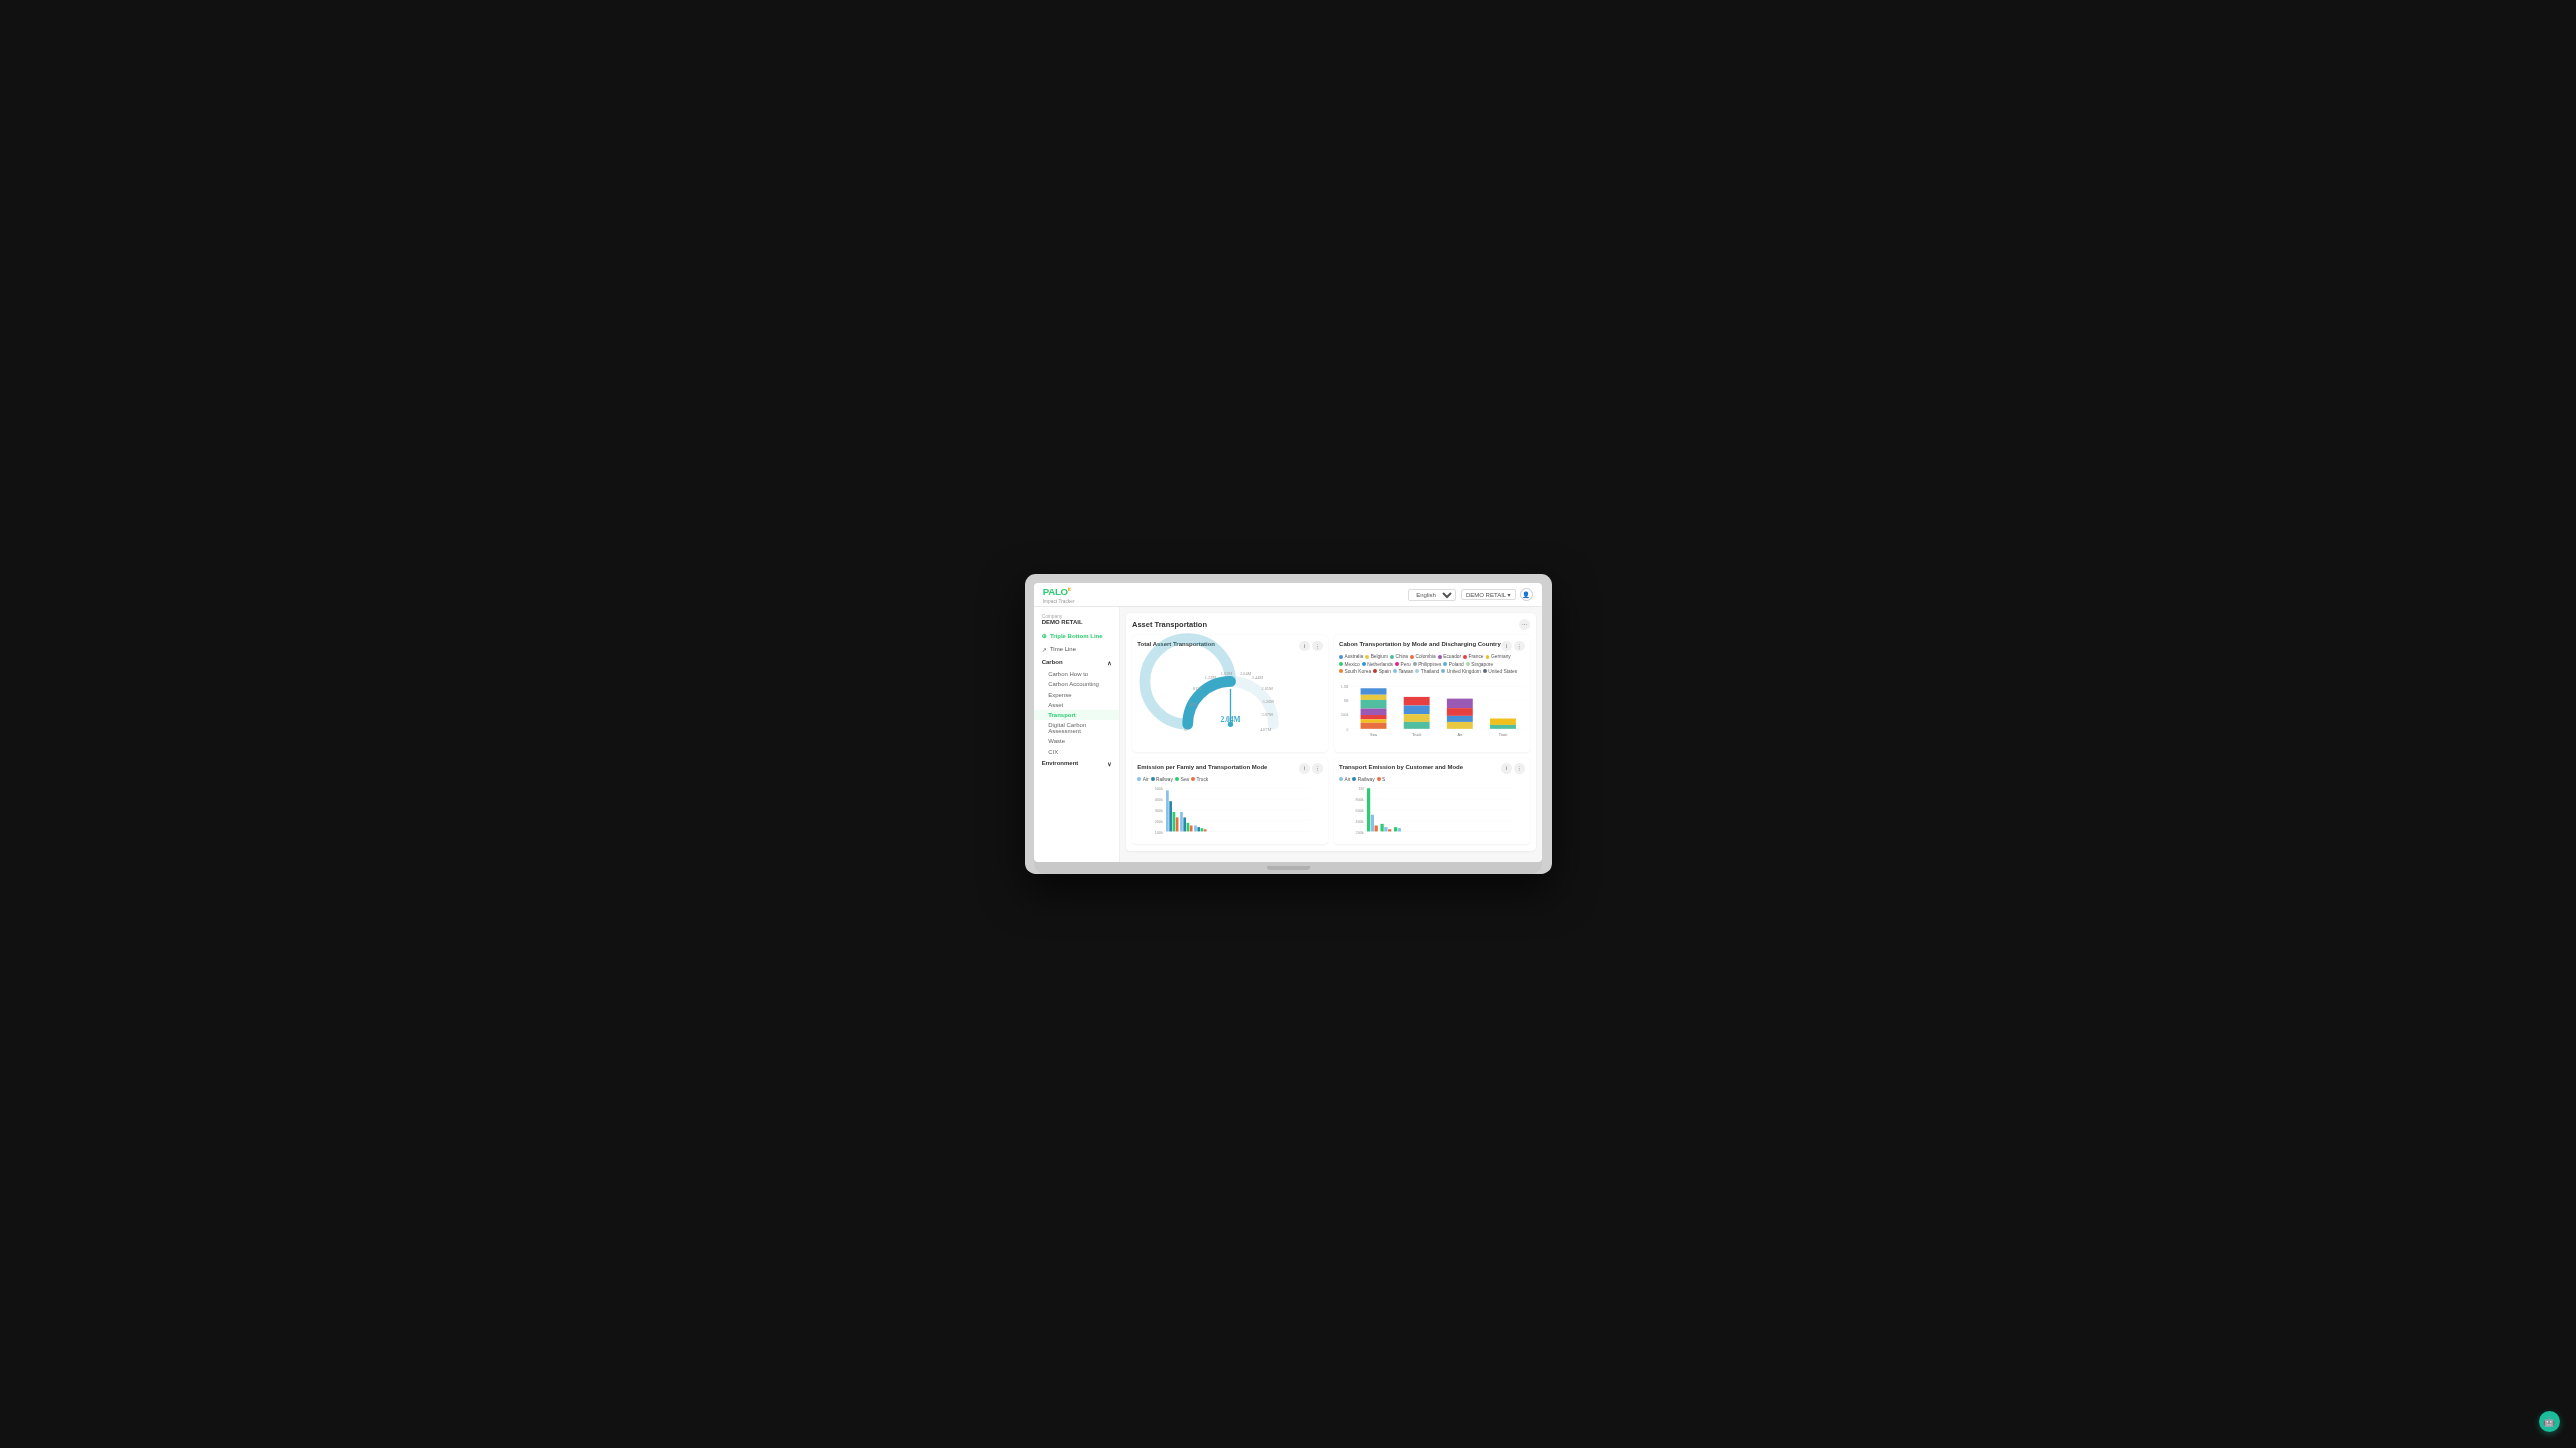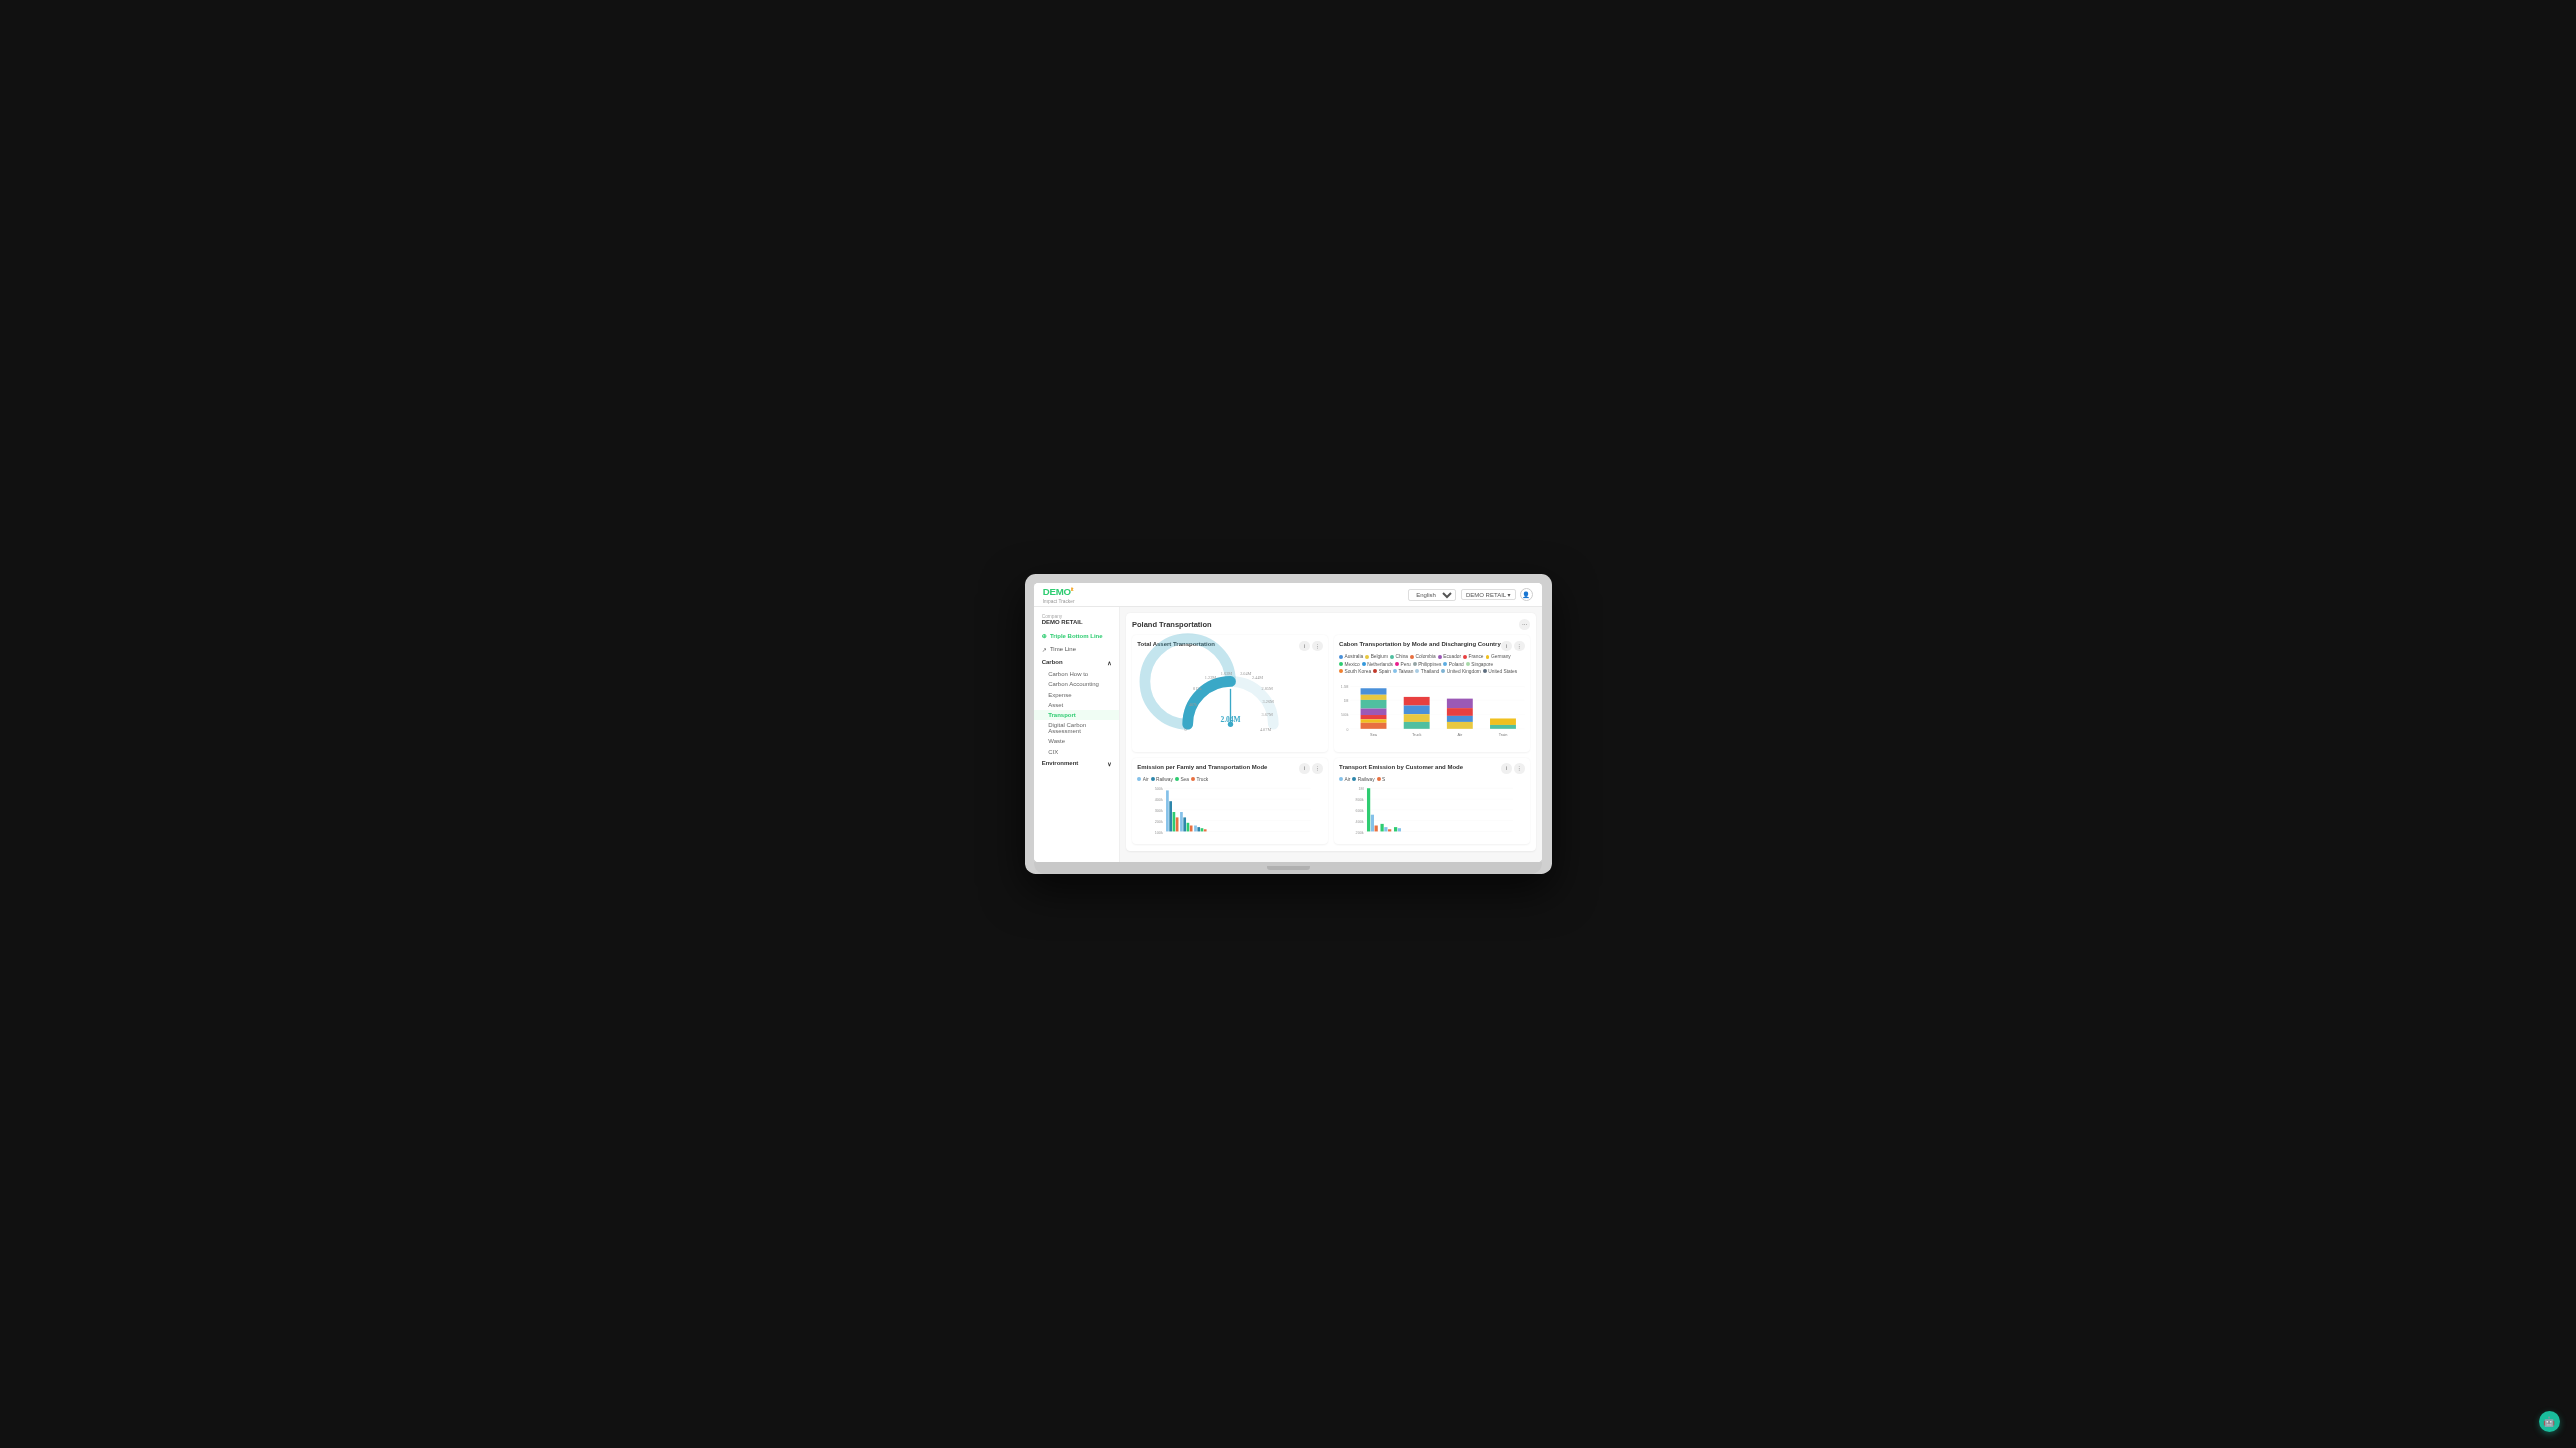--- a/index.html
+++ b/index.html
@@ -305,21 +305,21 @@
 </head>
 <body>
 
 <div class="laptop-outer">
   <div class="laptop-screen">
 
     <div class="top-bar">
       <div class="logo-area">
         <div>
           <div class="logo-text">
-            <span>DEMO</span><span class="logo-it">it</span>
+            <span>PALO</span><span class="logo-it">it</span>
           </div>
           <div class="logo-subtitle">Impact Tracker</div>
         </div>
       </div>
       <div class="top-right">
         <select class="lang-select">
           <option>English</option>
         </select>
         <div class="demo-badge">DEMO RETAIL ▾</div>
         <div class="user-icon">👤</div>
@@ -357,21 +357,21 @@
 
         <div class="sidebar-section">
           <span>Environment</span>
           <span>∨</span>
         </div>
       </div>
 
       <div class="content">
         <div class="content-card">
           <div class="card-header">
-            <span class="card-title">Poland Transportation</span>
+            <span class="card-title">Asset Transportation</span>
             <button class="card-action-btn">⋯</button>
           </div>
 
           <div class="charts-grid">
 
             <div class="chart-box">
               <div class="chart-header">
                 <span class="chart-title">Total Assert Transportation</span>
                 <div class="card-actions">
                   <button class="card-action-btn">ℹ</button>

